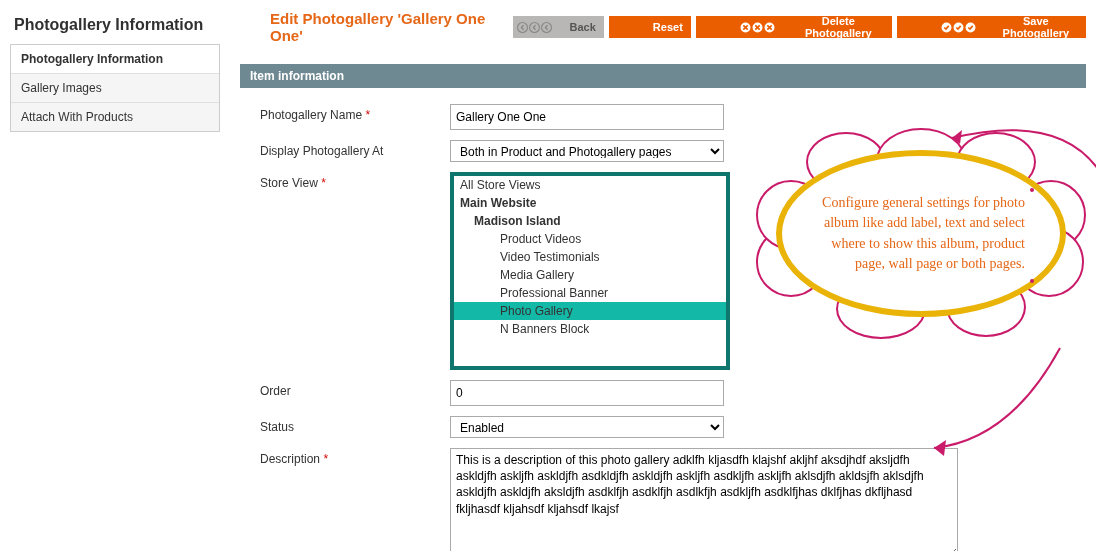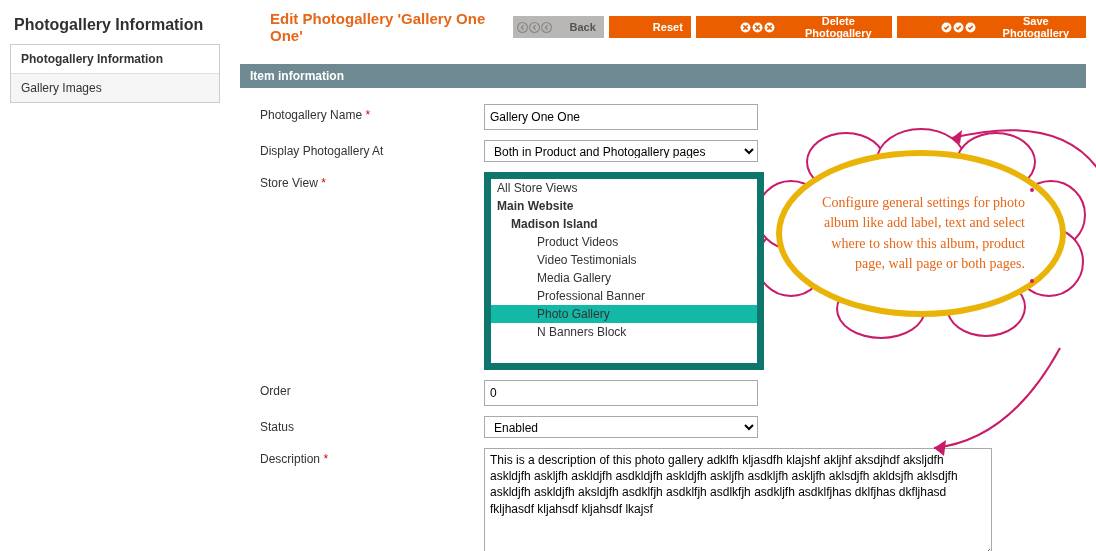--- a/index.html
+++ b/index.html
@@ -19,31 +19,31 @@
     .page-title { color: #e56717; font-size: 15px; font-weight: bold; padding-left: 30px; }
     .btn-row { display: flex; gap: 5px; }
     .btn { display: inline-flex; align-items: center; height: 22px; padding: 0 8px 0 4px; font-size: 11px; border: none; cursor: pointer; color: #fff; font-weight: bold; gap: 18px; }
     .btn-grey { background: #b8b7b5; color: #555; }
     .btn-orange { background: #eb5e00; padding-left: 44px; }
     .btn svg { width: 11px; height: 11px; }
     .icon-group { display: inline-flex; gap: 1px; align-items: center; }
     
     .section-header { background: #6f8992; color: #fff; font-weight: bold; padding: 5px 10px; font-size: 12px; }
     .form-body { padding: 16px 20px; }
-    .field-row { display: flex; align-items: flex-start; margin-bottom: 10px; gap: 34px; }
+    .field-row { display: flex; align-items: flex-start; margin-bottom: 10px; }
     .field-label { width: 190px; flex-shrink: 0; font-size: 12px; padding-top: 4px; }
     .field-label .req { color: #d40707; }
     .field-control { flex: 1; }
     
     .text-input, .select-input, .textarea-input { border: 1px solid #aaa; font-size: 12px; padding: 3px 5px; font-family: Arial, sans-serif; }
     .text-input { width: 274px; height: 26px; }
     .select-input { width: 274px; height: 22px; background: #fff; }
     .textarea-input { width: 508px; height: 110px; resize: vertical; line-height: 1.35; }
     
-    .multiselect { width: 280px; height: 198px; border: 7px solid #0f766e; overflow-y: scroll; font-size: 12px; background: #fff; position: relative; }
+    .multiselect { width: 280px; height: 198px; border: 4px solid #0f766e; overflow-y: scroll; font-size: 12px; background: #fff; position: relative; }
     .ms-item { padding: 2px 6px; cursor: pointer; white-space: nowrap; }
     .ms-item.bold { font-weight: bold; }
     .ms-pad1 { padding-left: 20px; }
     .ms-pad2 { padding-left: 46px; }
     .ms-item.selected { background: #14b8a6; }
     
     .annotation { position: absolute; top: 140px; right: 20px; width: 290px; pointer-events: none; }
     .cloud { position: relative; background: #fff; border: 6px solid #eab308; border-radius: 50% / 50%; padding: 32px 30px; text-align: right; color: #e56717; font-family: "Comic Sans MS", cursive; font-size: 14px; line-height: 1.45; filter: drop-shadow(0 0 0 transparent); }
     .cloud::before, .cloud::after { content: ""; position: absolute; background: #fff; border: 2px solid #c91b6a; border-radius: 50%; }
     .cloud-bump { position: absolute; background: #fff; border: 2px solid #c91b6a; border-radius: 50%; z-index: -1; }
@@ -64,20 +64,21 @@
   </style>
 </head>
 <body>
 
 <div class="page">
   <aside class="sidebar">
     <h2 class="sidebar-title">Photogallery Information</h2>
     <div class="sidebar-tabs">
       <div class="sidebar-tab active"><span>Photogallery Information</span></div>
       <div class="sidebar-tab"><span>Gallery Images</span></div>
+      <div class="sidebar-tab"><span>Attach With Products</span></div>
     </div>
   </aside>
 
   <main class="content">
     <div class="header-row">
       <div class="page-title">Edit Photogallery 'Gallery One One'</div>
       <div class="btn-row">
         <button class="btn btn-grey">
           <span class="icon-group">
             <svg viewBox="0 0 10 10">

